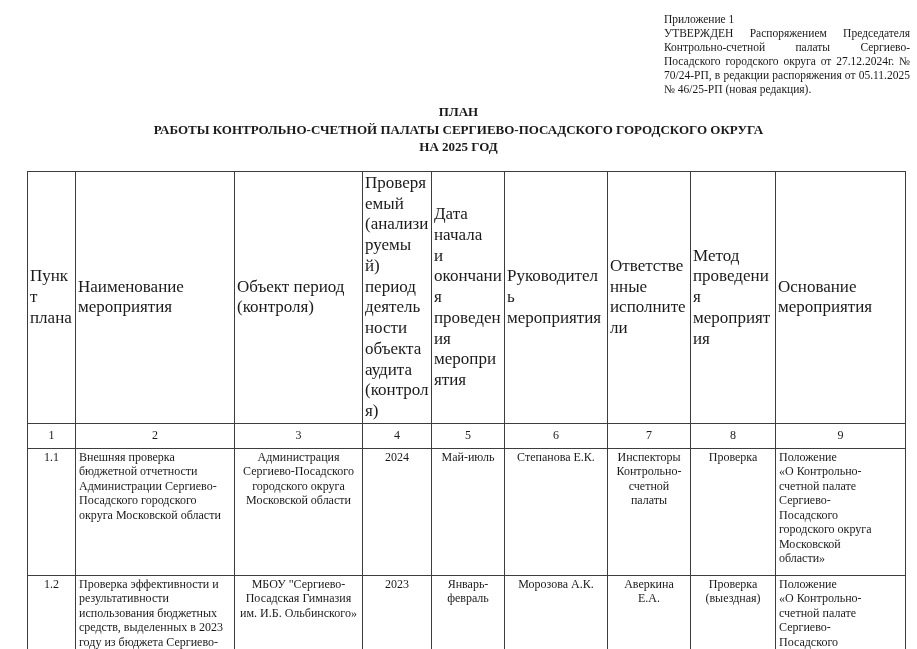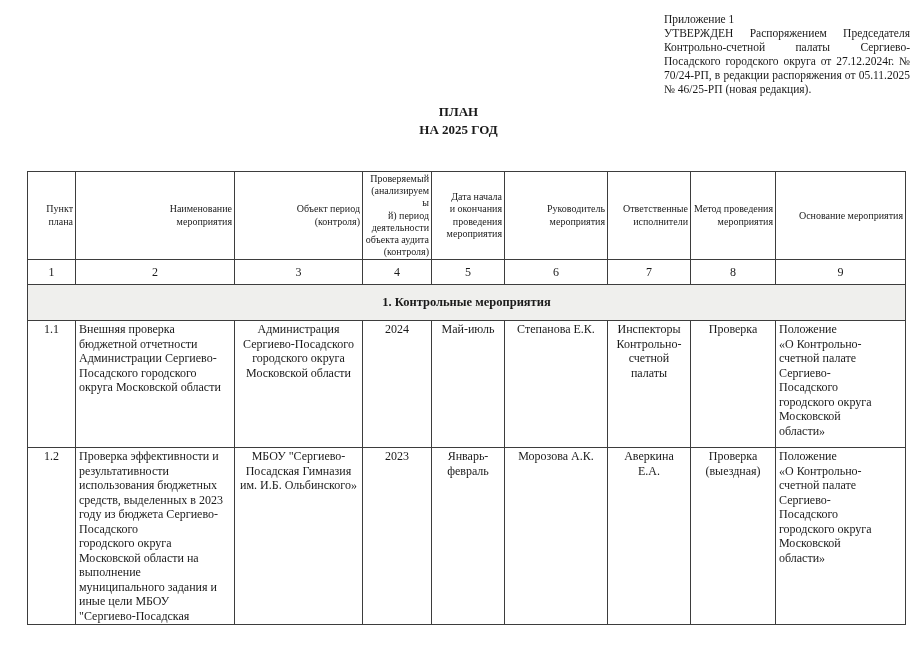--- a/index.html
+++ b/index.html
@@ -48,22 +48,22 @@
   table.plan th, table.plan td {
     border: 1px solid #3d3d3d;
     padding: 1px 3px;
     white-space: pre-line;
     overflow: hidden;
     font-weight: normal;
   }
   tr.hdr th {
     height: 76px;
     vertical-align: middle;
-    text-align: right;
-    font-size: 10px;
+    text-align: left;
+    font-size: 17px;
     line-height: 1.22;
     padding: 1px 2px;
     overflow-wrap: break-word;
   }
   tr.nums td {
     height: 24px;
     vertical-align: middle;
     text-align: center;
     font-size: 12px;
     padding: 0;
@@ -96,20 +96,21 @@
 </head>
 <body>
 
 <div class="annex">
   <div>Приложение 1</div>
   <div class="annex-body">УТВЕРЖДЕН Распоряжением Председателя Контрольно-счетной палаты Сергиево-Посадского городского округа от 27.12.2024г. № 70/24-РП, в редакции распоряжения от 05.11.2025 № 46/25-РП (новая редакция).</div>
 </div>
 
 <div class="doc-title">
   <div>ПЛАН</div>
+  <div>РАБОТЫ КОНТРОЛЬНО-СЧЕТНОЙ ПАЛАТЫ СЕРГИЕВО-ПОСАДСКОГО ГОРОДСКОГО ОКРУГА</div>
   <div>НА 2025 ГОД</div>
 </div>
 
 <table class="plan">
   <colgroup>
     <col style="width:48px">
     <col style="width:159px">
     <col style="width:128px">
     <col style="width:69px">
     <col style="width:73px">
@@ -150,23 +151,20 @@
       <td>3</td>
       <td>4</td>
       <td>5</td>
       <td>6</td>
       <td>7</td>
       <td>8</td>
       <td>9</td>
     </tr>
   </thead>
   <tbody>
-    <tr class="section">
-      <td colspan="9">1. Контрольные мероприятия</td>
-    </tr>
     <tr class="datarow row-1">
       <td class="c-num">1.1</td>
       <td class="c-name">Внешняя проверка
 бюджетной отчетности
 Администрации Сергиево-
 Посадского городского
 округа Московской области</td>
       <td class="c-obj">Администрация
 Сергиево-Посадского
 городского округа

